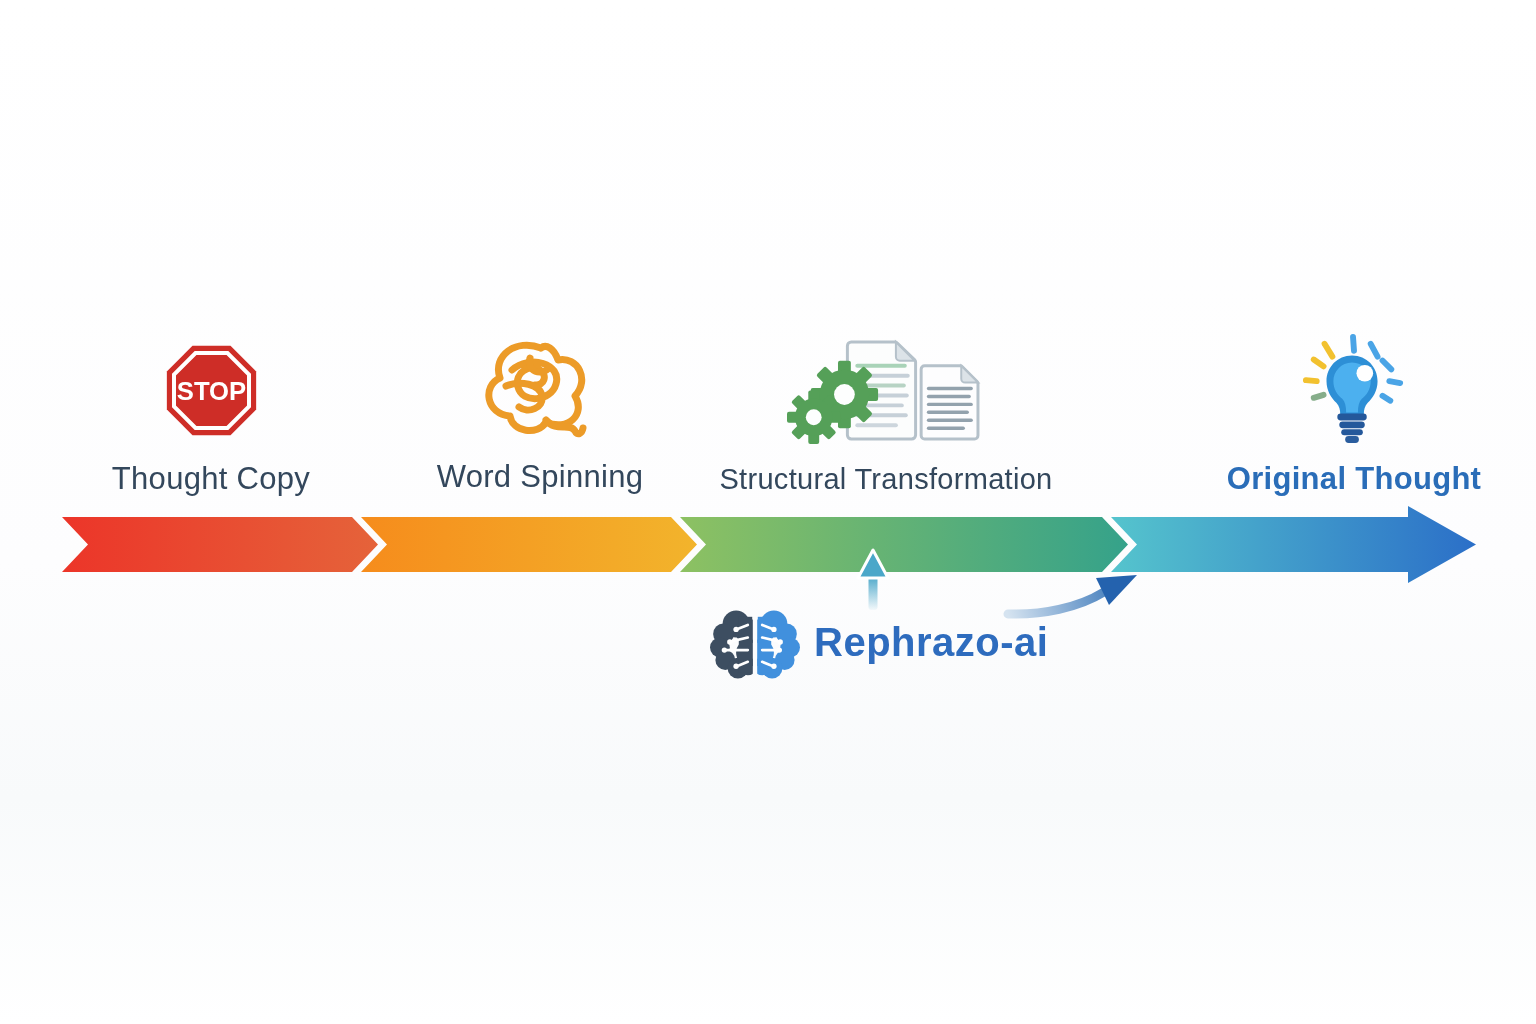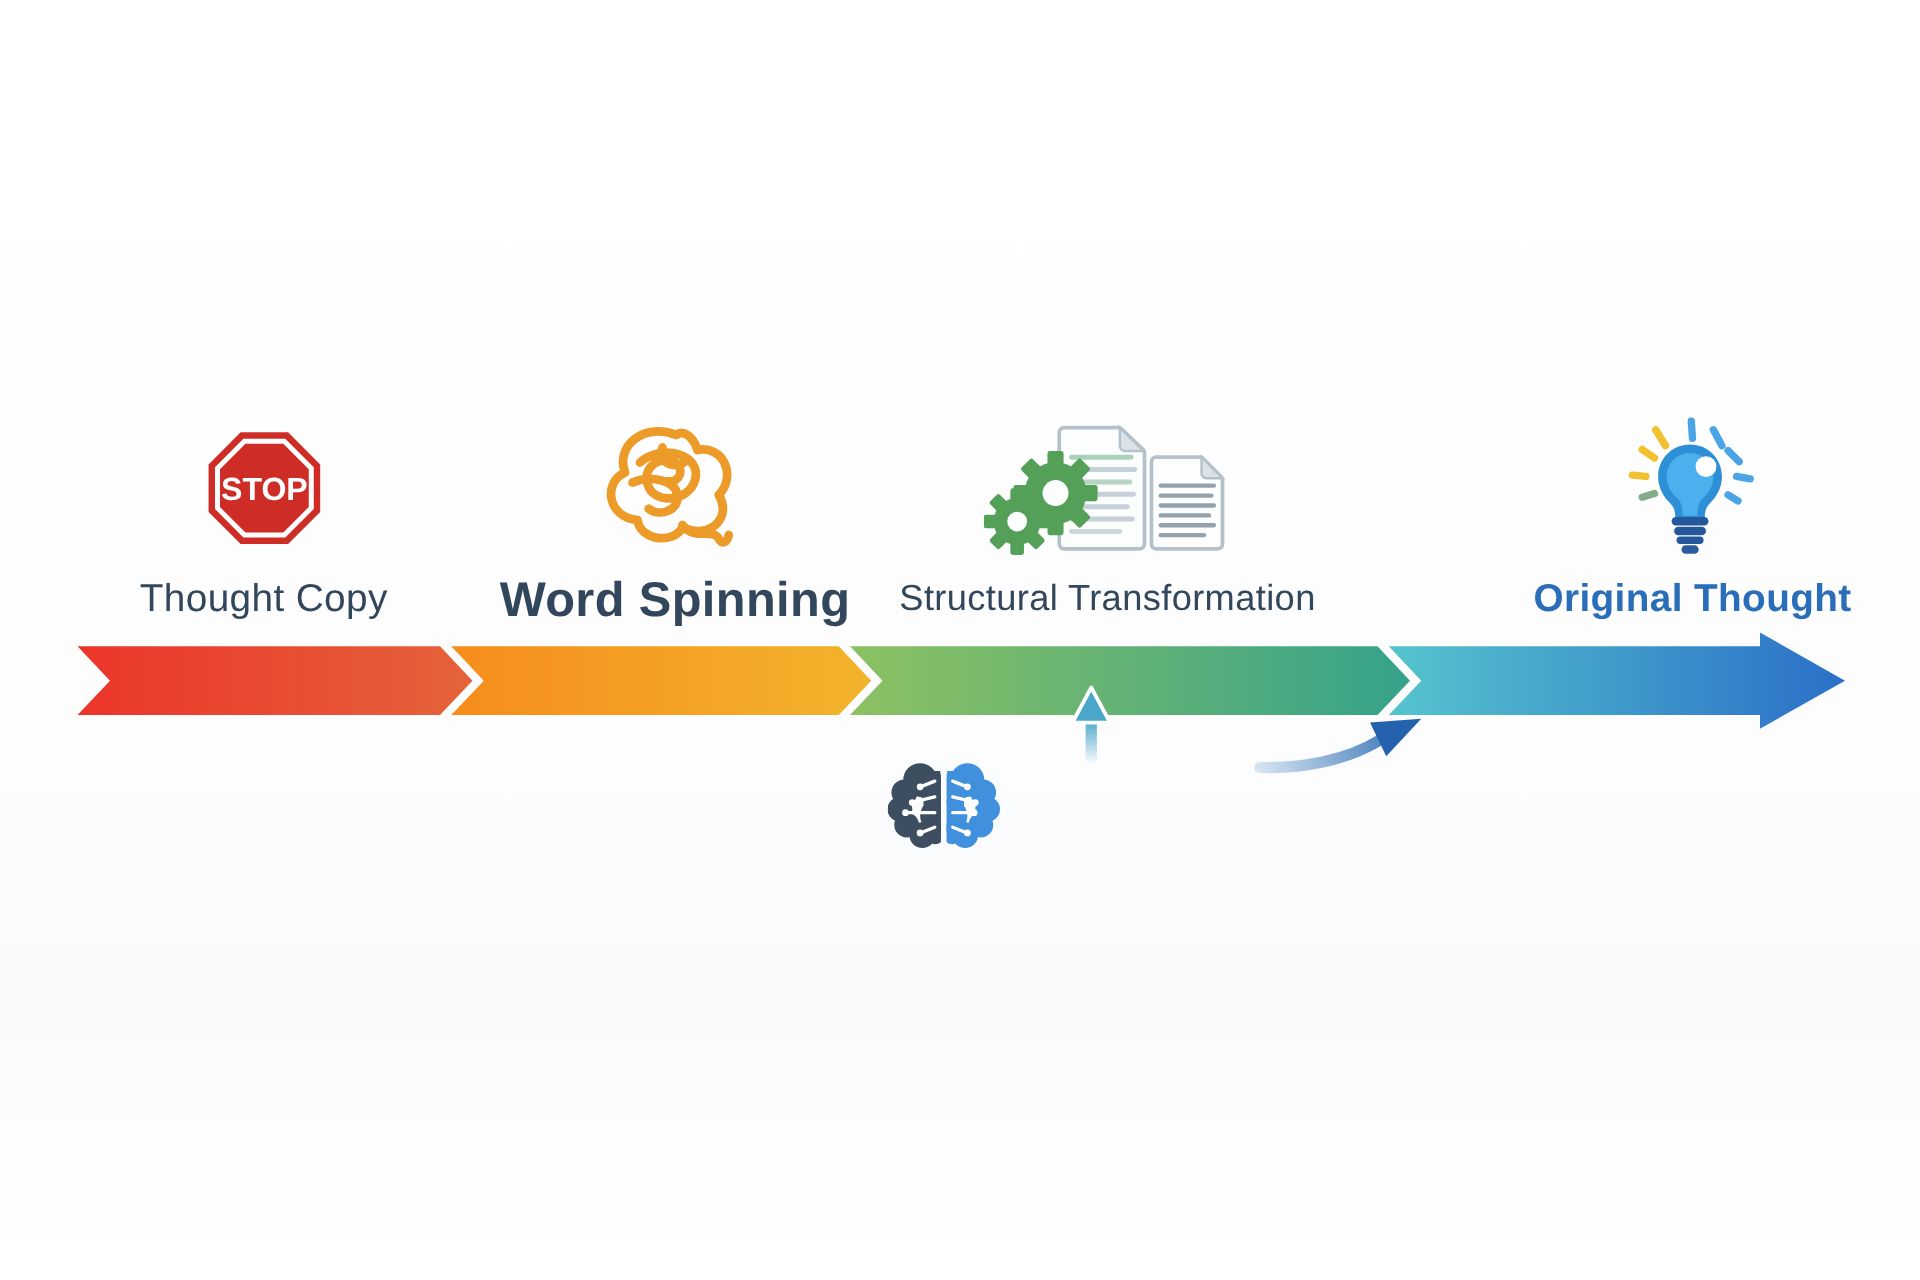--- a/index.html
+++ b/index.html
@@ -8,21 +8,21 @@
     background:linear-gradient(180deg,#ffffff 0%,#fdfdfe 55%,#f8fafb 78%,#ffffff 100%);
     font-family:"Liberation Sans","DejaVu Sans",sans-serif;
   }
   .canvas{position:relative;width:1536px;height:1024px;}
 
   .stage{position:absolute;display:flex;flex-direction:column;align-items:center;width:240px;}
   .stage-label{white-space:nowrap;color:#33475c;letter-spacing:.3px;}
   .stage1{left:91px;top:343px;}
   .stage1 .stage-label{font-size:31px;margin-top:23px;}
   .stage2{left:420px;top:336px;}
-  .stage2 .stage-label{font-size:39px;margin-top:15px;font-weight:bold;}
+  .stage2 .stage-label{font-size:31px;margin-top:15px;}
   .stage3{left:766px;top:337px;}
   .stage3 .stage-label{font-size:29px;margin-top:14px;}
   .stage4{left:1234px;top:330px;}
   .stage4 .stage-label{font-size:31px;margin-top:15px;font-weight:700;}
 
   .bar-svg{position:absolute;left:0;top:500px;}
   .pointer-svg{position:absolute;left:840px;top:540px;}
   .curve-svg{position:absolute;left:980px;top:563px;}
 
   .brand{position:absolute;left:710px;top:602px;display:flex;align-items:center;gap:14px;}
@@ -236,15 +236,16 @@
         <circle cx="29" cy="30" r="3"></circle>
           <circle cx="22" cy="44" r="3"></circle>
         <circle cx="16" cy="53" r="3"></circle>
           <circle cx="29" cy="71" r="3"></circle>
         <circle cx="71" cy="30" r="3"></circle>
           <circle cx="78" cy="44" r="3"></circle>
         <circle cx="77" cy="53" r="3"></circle>
           <circle cx="71" cy="71" r="3"></circle>
       </g>
     </svg>
+    <div class="brand-name" style="color: rgb(46, 108, 190);">Rephrazo-ai</div>
   </div>
 
 </div>
 
 </body></html>

